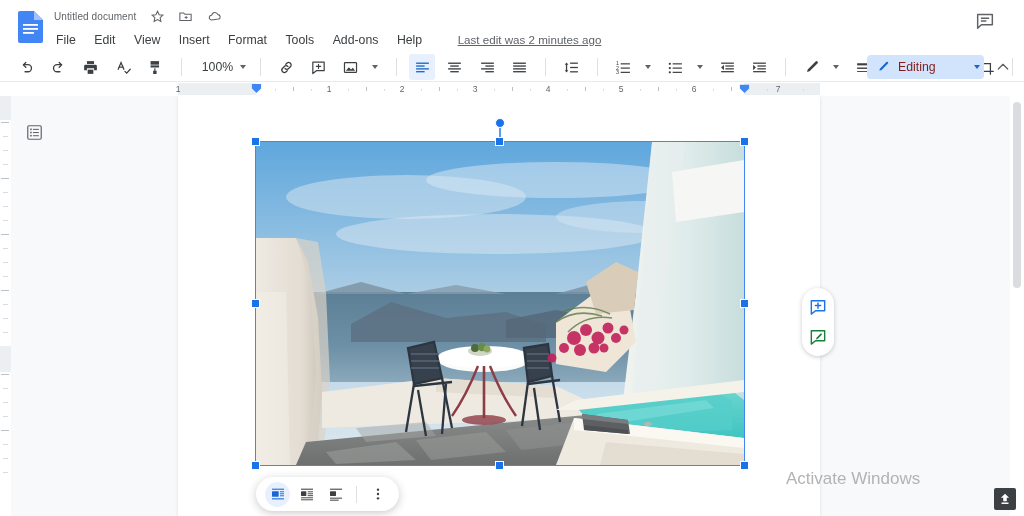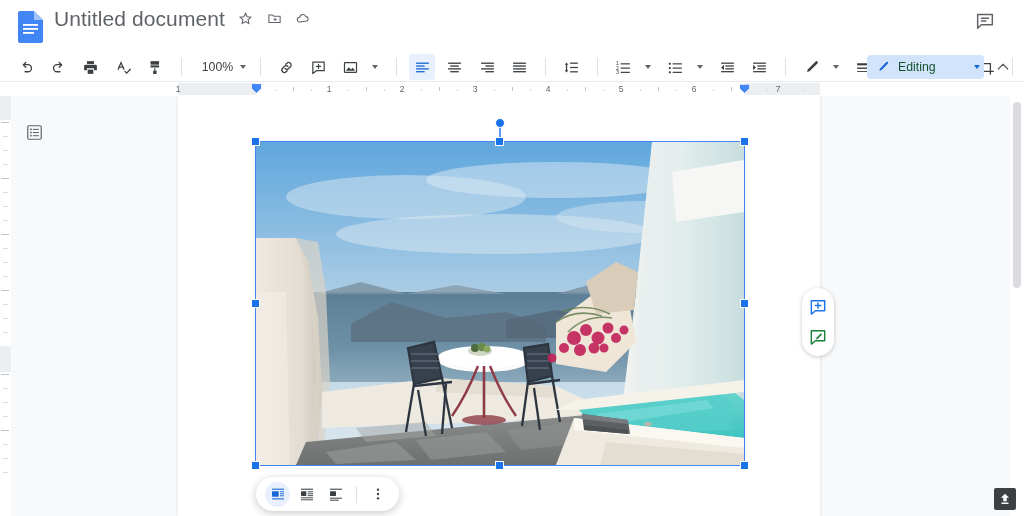--- a/index.html
+++ b/index.html
@@ -13,21 +13,21 @@
   .app { position:relative; width:1024px; height:516px; background:#fff; }
 
   
   .header { position:relative; height:52px; background:#fff; }
   .doc-logo {
     position:absolute; left:16px; top:10px; width:30px; height:34px;
   }
   .doc-logo svg { display:block; }
   .title-block { position:absolute; left:54px; top:7px; }
   .doc-title {
-    font-size:21px; color:#5f6368; letter-spacing:.1px;
+    font-size:10px; color:#5f6368; letter-spacing:.1px;
     display:inline-block; vertical-align:middle; font-weight:400;
   }
   .title-icons { display:inline-block; vertical-align:middle; margin-left:9px; }
   .title-icons .ti {
     display:inline-block; width:17px; height:17px; margin-right:7px;
     vertical-align:middle; color:#5f6368; cursor:pointer;
   }
   .title-icons .ti svg { display:block; }
 
   .menubar { position:absolute; left:54px; top:30px; white-space:nowrap; }
@@ -88,21 +88,21 @@
     border-top:4px solid #5f6368; vertical-align:middle;
   }
   .caret.sm { margin-left:3px; }
   .mode-pill {
     position:absolute; right:40px; top:3px;
     display:inline-flex; align-items:center; height:24px;
     background:#d2e3fc; border-radius:4px; padding:0 4px 0 9px; cursor:pointer;
   }
   .mode-pill .pencil { width:14px; height:14px; color:#1967d2; margin-right:8px; }
   .mode-pill .pencil svg { display:block; }
-  .mode-pill .mode-label { font-size:12.3px; color:#14532d; min-width:74px; }
+  .mode-pill .mode-label { font-size:12.3px; color:#7f1d1d; min-width:74px; }
   .mode-pill .caret { border-top-color:#1967d2; margin-left:2px; }
   .collapse-btn {
     position:absolute; right:8px; top:3px; width:26px; height:24px;
     display:inline-flex; align-items:center; justify-content:center;
     color:#5f6368; cursor:pointer;
   }
 
   
   .ruler-row { position:relative; height:14px; background:#fff; }
   .hruler {
@@ -253,20 +253,31 @@
           </svg>
         </span>
         <span class="ti">
           <svg width="16" height="15" viewBox="0 0 24 24" fill="none" stroke="currentColor" stroke-width="1.7">
             <path d="M6.5 17.5a3.8 3.8 0 0 1 .4-7.6A5 5 0 0 1 16.6 9a3.6 3.6 0 0 1 .9 7.1z" stroke-linejoin="round"></path>
           </svg>
         </span>
       </span>
     </div>
 
+    <div class="menubar">
+      <span class="menu-item">File</span>
+      <span class="menu-item">Edit</span>
+      <span class="menu-item">View</span>
+      <span class="menu-item">Insert</span>
+      <span class="menu-item">Format</span>
+      <span class="menu-item">Tools</span>
+      <span class="menu-item">Add-ons</span>
+      <span class="menu-item">Help</span>
+      <span class="last-edit">Last edit was 2 minutes ago</span>
+    </div>
 
     <div class="header-right">
       <span class="hist-icon">
         <svg width="22" height="22" viewBox="0 0 24 24" fill="none" stroke="currentColor" stroke-width="1.6">
           <path d="M4 5h16v11H8l-4 4z" stroke-linejoin="round"></path>
           <path d="M7.5 9h9M7.5 12h6" stroke-width="1.4"></path>
         </svg>
       </span>
     </div>
   </div>
@@ -792,20 +803,21 @@
           <path d="M15.5 7.6l1.4 1.4-5.3 5.3-2 .6.6-2z" fill="#188038" stroke="none"></path>
         </svg>
       </div>
     </div>
 
     <div class="vscroll">
       <div class="vscroll-thumb"></div>
     </div>
 
     <div class="watermark">
+      <div class="wm-title">Activate Windows</div>
     </div>
 
     <div class="scroll-bottom-btn">
       <svg width="14" height="14" viewBox="0 0 24 24" fill="#ffffff">
         <path d="M12 3l7 7h-4v6h-6v-6H5z"></path>
         <rect x="6" y="18" width="12" height="2.5"></rect>
       </svg>
     </div>
   </div>
 </div>

